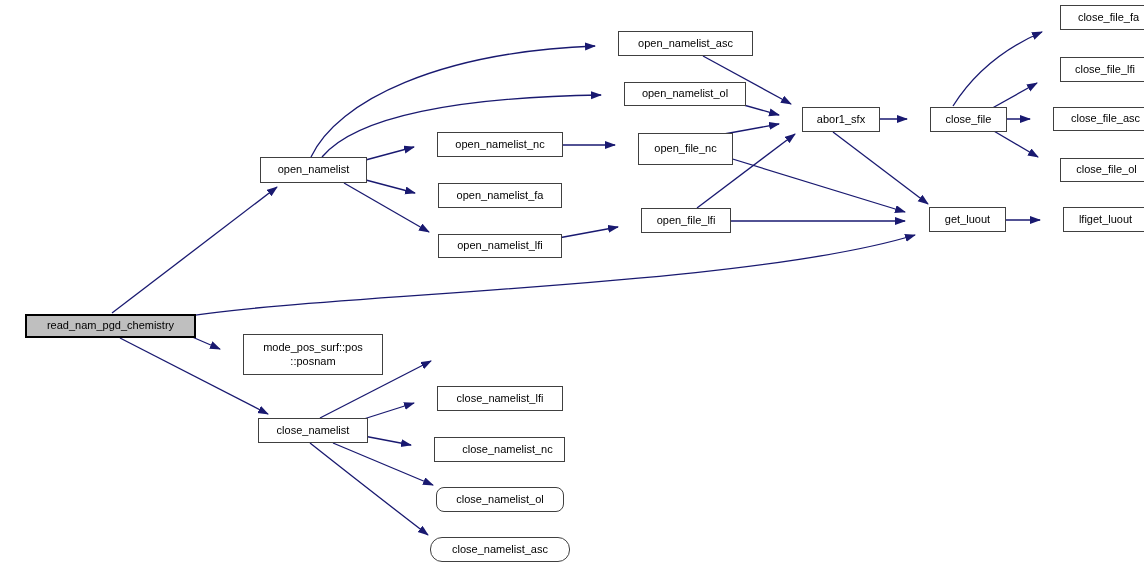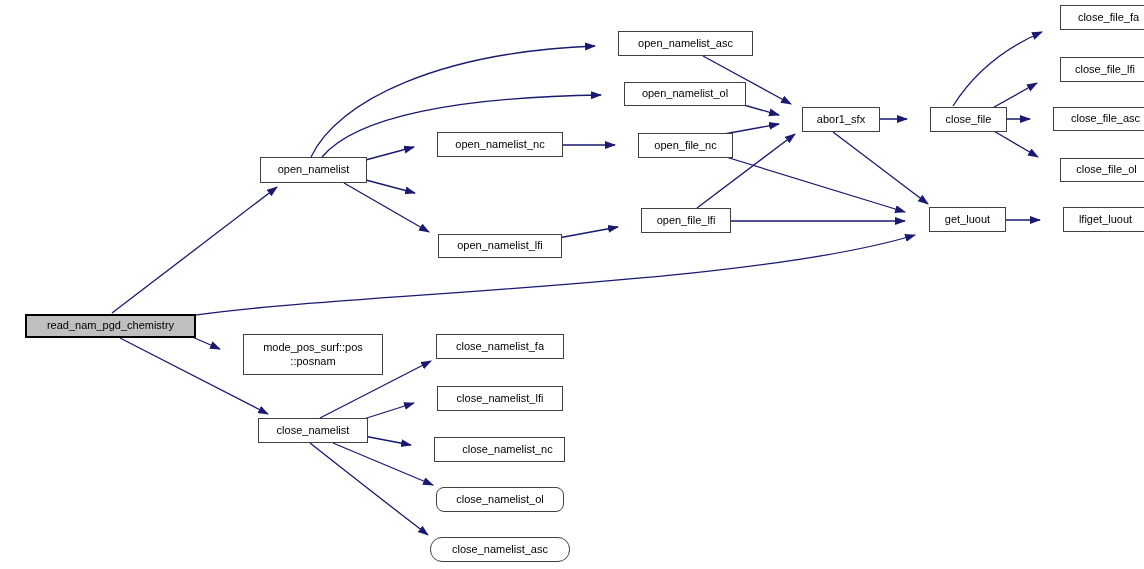--- a/index.html
+++ b/index.html
@@ -92,33 +92,33 @@
       <path d="M348,433 L411,445" class="edge" marker-end="url(#arrowhead)"></path>
       <path d="M333,443 L433,485" class="edge" marker-end="url(#arrowhead)"></path>
       <path d="M310,443 Q372,492 428,535" class="edge" marker-end="url(#arrowhead)"></path>
     </svg>
 
   <div class="node highlight" style="left:5px;   top:314px; width:171px; height:24px;">read_nam_pgd_chemistry</div>
   <div class="node" style="left:240px; top:157px; width:107px; height:26px;">open_namelist</div>
   <div class="node" style="left:598px; top:31px;  width:135px; height:25px;">open_namelist_asc</div>
   <div class="node" style="left:604px; top:82px;  width:122px; height:24px;">open_namelist_ol</div>
   <div class="node" style="left:417px; top:132px; width:126px; height:25px;">open_namelist_nc</div>
+  <div class="node" style="left:418px; top:183px; width:124px; height:25px;">open_namelist_fa</div>
   <div class="node" style="left:418px; top:234px; width:124px; height:24px;">open_namelist_lfi</div>
-  <div class="node" style="left:618px; top:133px; width:95px;  height:25px;">open_file_nc</div>
+  <div class="node" style="left:618px; top:133px; width:95px;  height:32px;">open_file_nc</div>
   <div class="node" style="left:621px; top:208px; width:90px;  height:25px;">open_file_lfi</div>
   <div class="node" style="left:782px; top:107px; width:78px;  height:25px;">abor1_sfx</div>
   <div class="node" style="left:910px; top:107px; width:77px;  height:25px;">close_file</div>
   <div class="node" style="left:1040px;top:5px;   width:97px;  height:25px;">close_file_fa</div>
   <div class="node" style="left:1040px;top:57px;  width:90px;  height:25px;">close_file_lfi</div>
   <div class="node" style="left:1033px;top:107px; width:105px; height:24px;">close_file_asc</div>
   <div class="node" style="left:1040px;top:158px; width:93px;  height:24px;">close_file_ol</div>
   <div class="node" style="left:909px; top:207px; width:77px;  height:25px;">get_luout</div>
   <div class="node" style="left:1043px;top:207px; width:85px;  height:25px;">lfiget_luout</div>
   <div class="node" style="left:223px; top:334px; width:140px; height:41px;">mode_pos_surf::pos
 ::posnam</div>
   <div class="node" style="left:238px; top:418px; width:110px; height:25px;">close_namelist</div>
-  <div class="node" style="left:416px; top:334px; width:128px; height:25px;">close_namelist_fa</div>
   <div class="node" style="left:417px; top:386px; width:126px; height:25px;">close_namelist_lfi</div>
   <div class="node" style="left:414px; top:437px; width:131px; height:25px;padding-left:16px;">close_namelist_nc</div>
   <div class="node" style="left:416px; top:487px; width:128px; height:25px;border-radius:8px;">close_namelist_ol</div>
   <div class="node" style="left:410px; top:537px; width:140px; height:25px;border-radius:12px;">close_namelist_asc</div>
 
 </div>
 
 </body></html>

